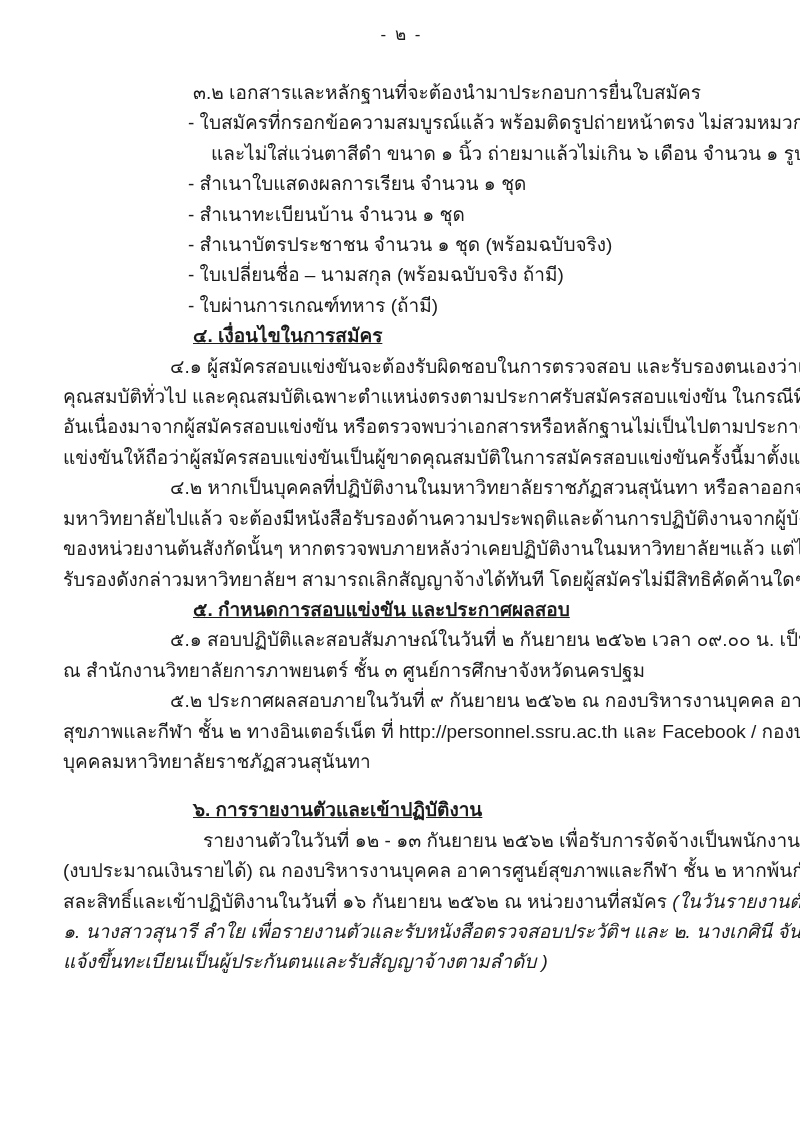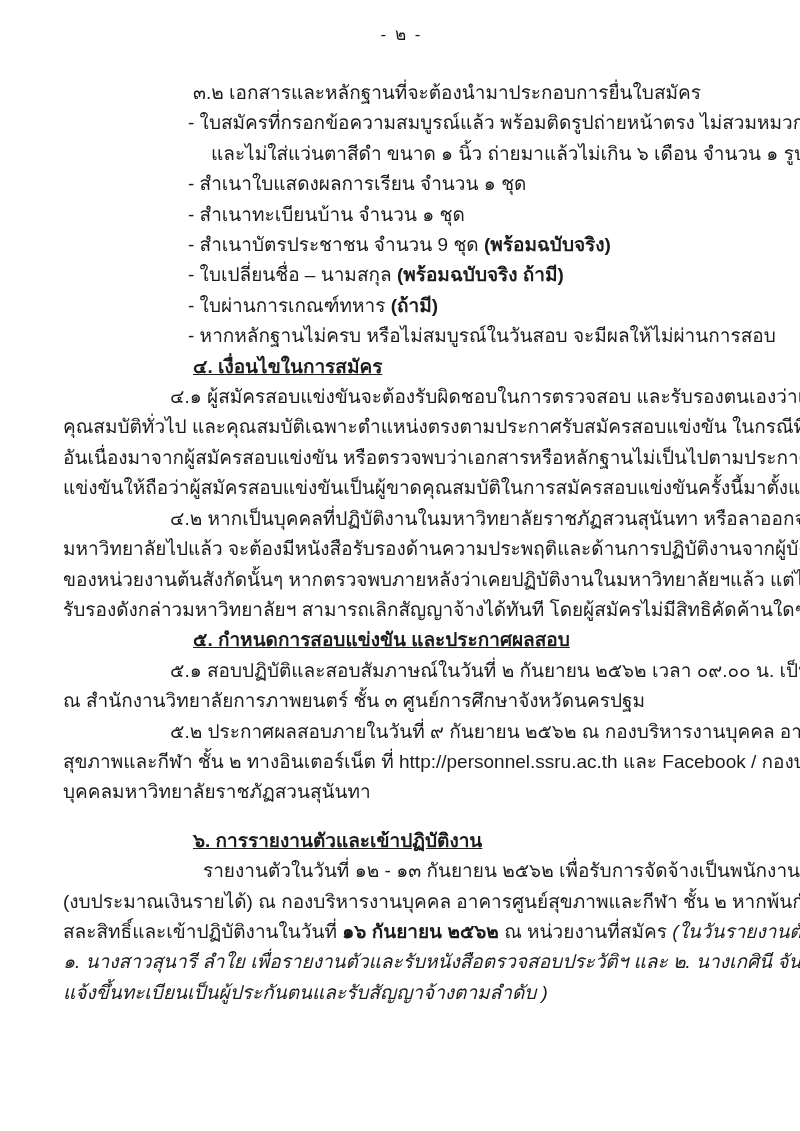--- a/index.html
+++ b/index.html
@@ -24,42 +24,41 @@
     letter-spacing: 2px;
   }
   .line { white-space: nowrap; }
   
   .t1        { padding-left: 130px; }   
   .bullet    { padding-left: 125px; }   
   .bullet-wrap { padding-left: 148px; } 
   .first     { padding-left: 107px; }   
   .first6    { padding-left: 140px; }   
   .h { font-weight: bold; text-decoration: underline; }
-  .b { font-weight: bold; }
+  .b { font-weight: normal; }
   .i { font-style: italic; }
   .u { text-underline-offset: 3px; }
   .gap-before { margin-top: 18px; }
 </style>
 </head>
 <body>
 
 <div class="page">
 
   <div class="pageno">- ๒ -</div>
 
   <div class="line t1">๓.๒ เอกสารและหลักฐานที่จะต้องนำมาประกอบการยื่นใบสมัคร</div>
 
   <div class="line bullet">- ใบสมัครที่กรอกข้อความสมบูรณ์แล้ว พร้อมติดรูปถ่ายหน้าตรง ไม่สวมหมวก</div>
   <div class="line bullet-wrap">และไม่ใส่แว่นตาสีดำ ขนาด ๑ นิ้ว ถ่ายมาแล้วไม่เกิน ๖ เดือน จำนวน ๑ รูป</div>
   <div class="line bullet">- สำเนาใบแสดงผลการเรียน จำนวน ๑ ชุด</div>
   <div class="line bullet">- สำเนาทะเบียนบ้าน จำนวน ๑ ชุด</div>
-  <div class="line bullet"><span>- สำเนาบัตรประชาชน จำนวน 9 ชุด </span><span class="b">(พร้อมฉบับจริง)</span></div>
+  <div class="line bullet"><span>- สำเนาบัตรประชาชน จำนวน ๑ ชุด </span><span class="b">(พร้อมฉบับจริง)</span></div>
   <div class="line bullet"><span>- ใบเปลี่ยนชื่อ – นามสกุล </span><span class="b">(พร้อมฉบับจริง ถ้ามี)</span></div>
   <div class="line bullet"><span>- ใบผ่านการเกณฑ์ทหาร </span><span class="b">(ถ้ามี)</span></div>
-  <div class="line bullet">- หากหลักฐานไม่ครบ หรือไม่สมบูรณ์ในวันสอบ จะมีผลให้ไม่ผ่านการสอบ</div>
 
   <div class="line t1 h">๔. เงื่อนไขในการสมัคร</div>
   <div class="line first">๔.๑ ผู้สมัครสอบแข่งขันจะต้องรับผิดชอบในการตรวจสอบ และรับรองตนเองว่าเป็นผู้มี</div>
   <div class="line">คุณสมบัติทั่วไป และคุณสมบัติเฉพาะตำแหน่งตรงตามประกาศรับสมัครสอบแข่งขัน ในกรณีที่มีความผิดพลาด</div>
   <div class="line">อันเนื่องมาจากผู้สมัครสอบแข่งขัน หรือตรวจพบว่าเอกสารหรือหลักฐานไม่เป็นไปตามประกาศรับสมัครสอบ</div>
   <div class="line">แข่งขันให้ถือว่าผู้สมัครสอบแข่งขันเป็นผู้ขาดคุณสมบัติในการสมัครสอบแข่งขันครั้งนี้มาตั้งแต่ต้น</div>
   <div class="line first">๔.๒ หากเป็นบุคคลที่ปฏิบัติงานในมหาวิทยาลัยราชภัฏสวนสุนันทา หรือลาออกจาก</div>
   <div class="line">มหาวิทยาลัยไปแล้ว จะต้องมีหนังสือรับรองด้านความประพฤติและด้านการปฏิบัติงานจากผู้บังคับบัญชาสูงสุด</div>
   <div class="line">ของหน่วยงานต้นสังกัดนั้นๆ  หากตรวจพบภายหลังว่าเคยปฏิบัติงานในมหาวิทยาลัยฯแล้ว  แต่ไม่ส่งหนังสือ</div>
   <div class="line">รับรองดังกล่าวมหาวิทยาลัยฯ  สามารถเลิกสัญญาจ้างได้ทันที  โดยผู้สมัครไม่มีสิทธิคัดค้านใดๆ ทั้งสิ้น</div>

